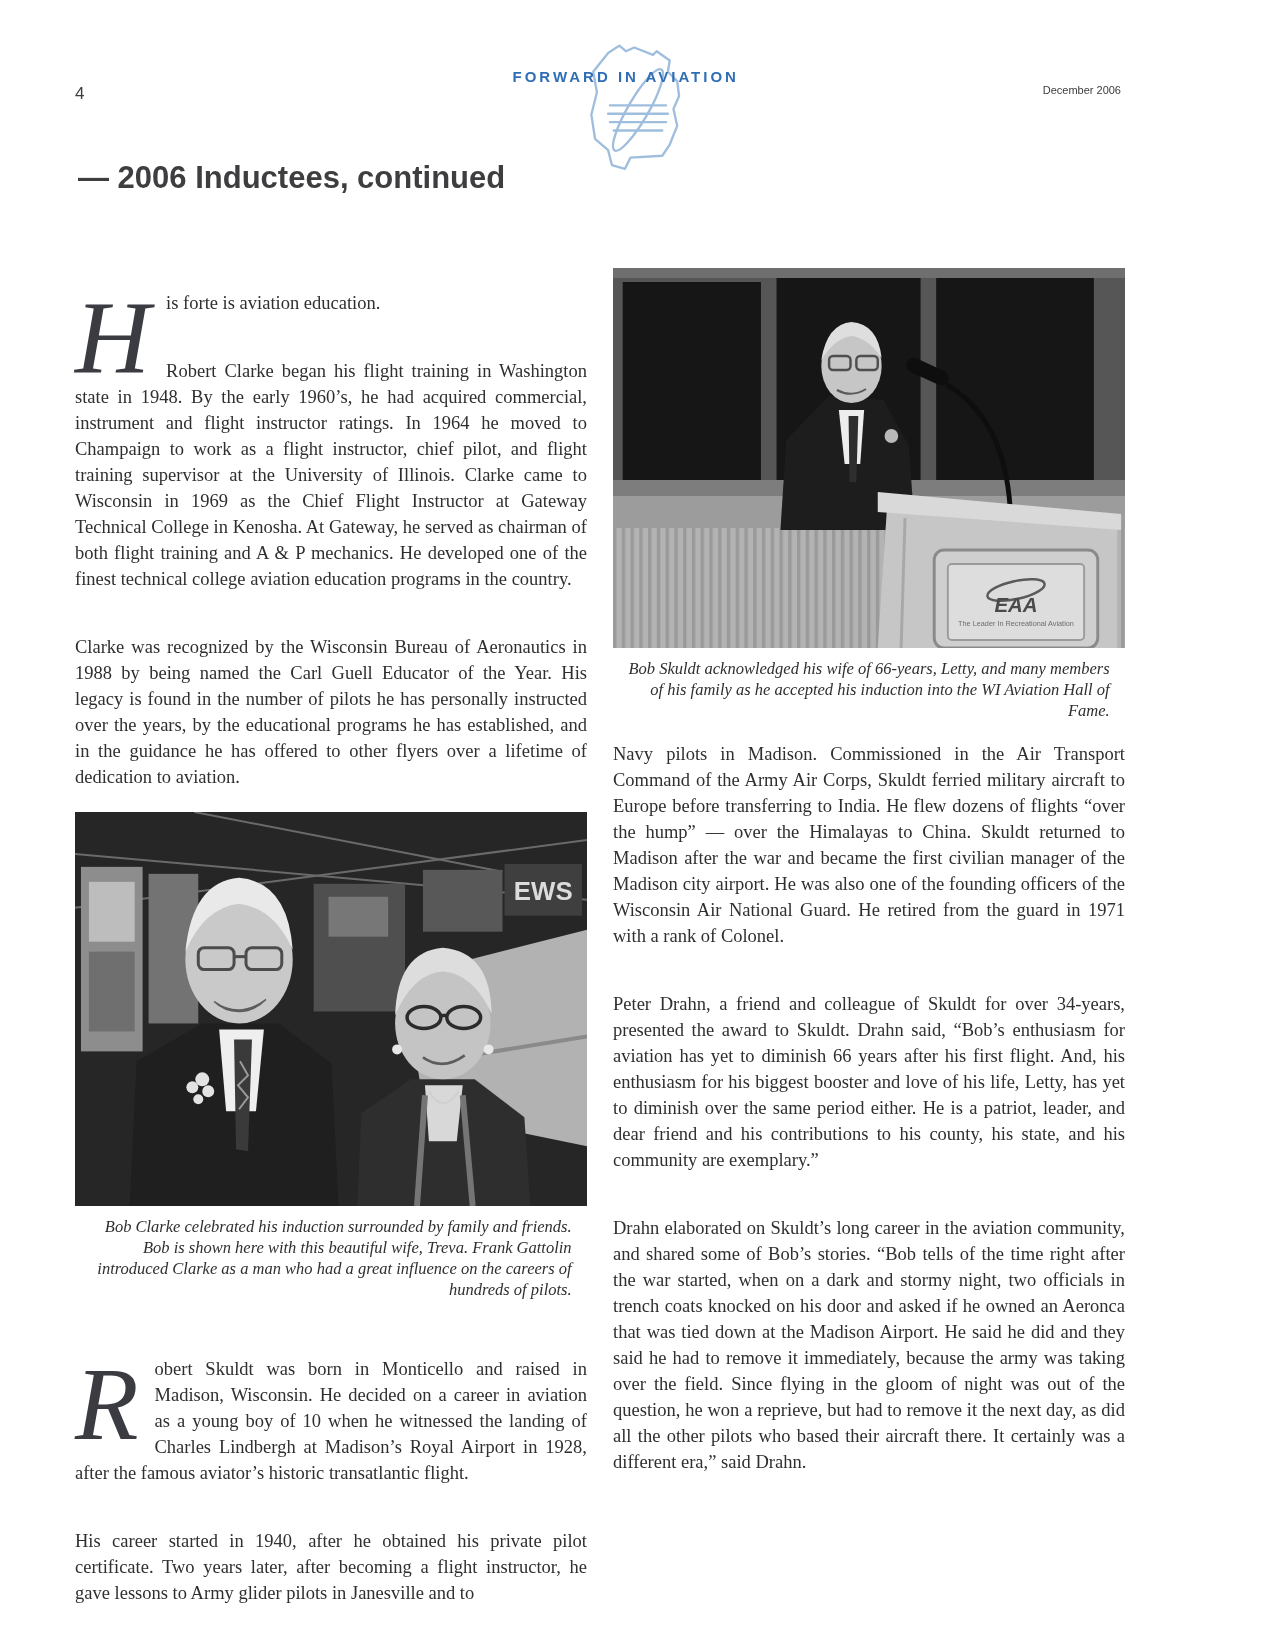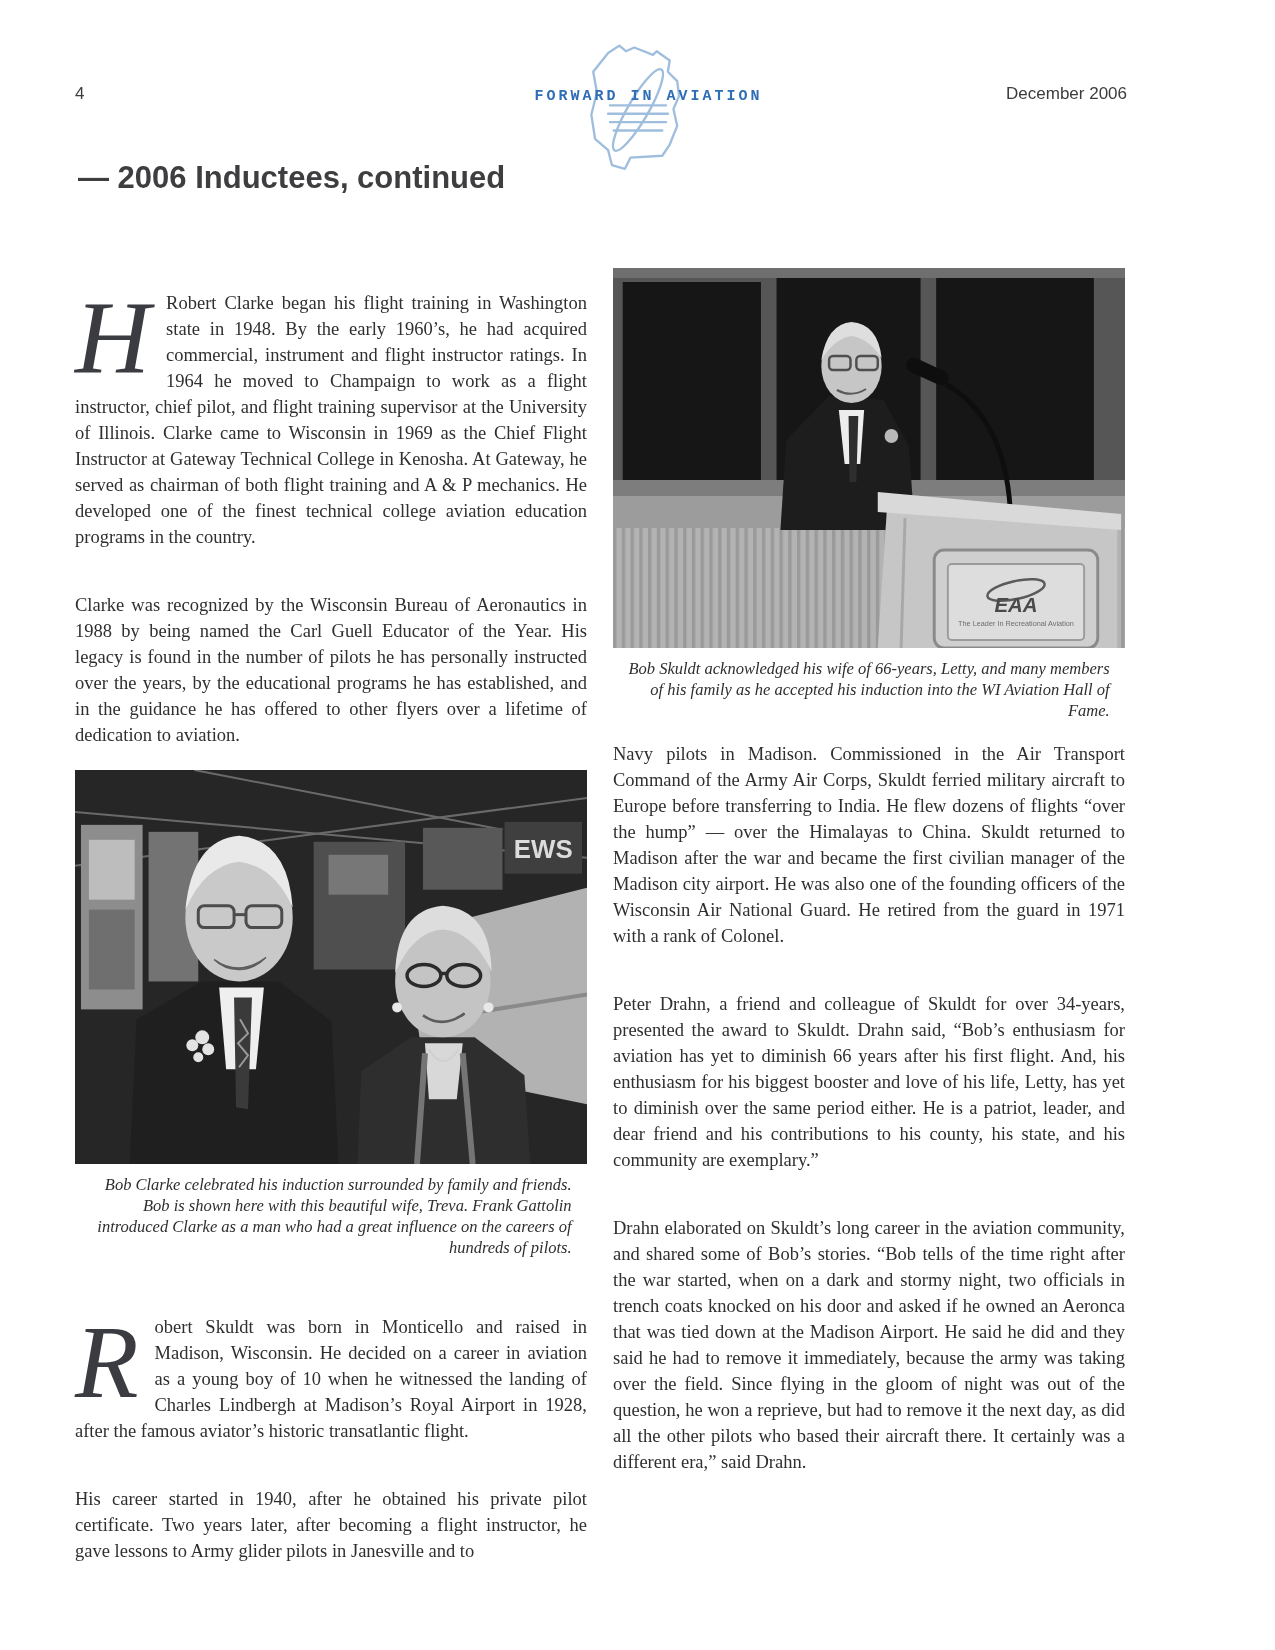--- a/index.html
+++ b/index.html
@@ -8,32 +8,32 @@
     background:#ffffff; overflow:hidden;
     font-family:"Liberation Serif", serif; color:#2f2f31;
   }
 
   
   .hdr-pagenum {
     position:absolute; top:84px; left:75px;
     font-family:"Liberation Sans", sans-serif; font-size:17px; color:#3c3c3e;
   }
   .hdr-date {
-    position:absolute; top:84px; right:148px;
-    font-family:"Liberation Sans", sans-serif; font-size:17px; color:#3c3c3e;
+    position:absolute; top:84px; right:154px;
+    font-family:"Liberation Sans", sans-serif; font-size:11px; color:#3c3c3e;
   }
   .logo {
     position:absolute; top:40px; left:50%; transform:translateX(-50%);
     width:250px; height:140px;
   }
   .logo svg { position:absolute; left:55px; top:0; }
   .logo .wordmark {
-    position:absolute; top:48px; left:0; width:100%;
-    text-align:right;
-    font-family:Liberation Mono, monospace; font-weight:bold;
+    position:absolute; top:28px; left:0; width:100%;
+    text-align:left;
+    font-family:Liberation Sans, sans-serif; font-weight:bold;
     font-size:15px; letter-spacing:3px; color:#2f6eb4; white-space:nowrap;
   }
 
   
   .title-block { position:absolute; top:160px; left:78px; width:1050px; color:#3e3e41; }
   .title-main {
     font-family:"Liberation Sans", sans-serif; font-weight:bold;
     font-size:46px; letter-spacing:-0.5px; line-height:1.05;
   }
   .title-sub {
@@ -91,20 +91,21 @@
   <div class="title-block">
     <div class="title-sub">— 2006 Inductees, continued</div>
   </div>
 
   <div class="columns">
 
     <div class="col">
 
       <div class="opening-block">
         <span class="dropcap">H</span>
+        <p>is forte is aviation education.</p>
         <p>Robert Clarke began his flight training in Washington state in 1948. By the early 1960’s, he had acquired commercial, instrument and flight instructor ratings. In 1964 he moved to Champaign to work as a flight instructor, chief pilot, and flight training supervisor at the University of Illinois. Clarke came to Wisconsin in 1969 as the Chief Flight Instructor at Gateway Technical College in Kenosha. At Gateway, he served as chairman of both flight training and A &amp; P mechanics. He developed one of the finest technical college aviation education programs in the country.</p>
       </div>
 
       <p class="sp">Clarke was recognized by the Wisconsin Bureau of Aeronautics in 1988 by being named the Carl Guell Educator of the Year. His legacy is found in the number of pilots he has personally instructed over the years, by the educational programs he has established, and in the guidance he has offered to other flyers over a lifetime of dedication to aviation.</p>
 
       <svg class="photo photo-left" viewBox="0 0 515 395" preserveAspectRatio="none">
         <rect width="515" height="395" fill="#262626"></rect>
         <g stroke="#6a6a6a" stroke-width="2">
           <line x1="0" y1="42" x2="515" y2="88"></line>
           <line x1="0" y1="96" x2="515" y2="28"></line>

